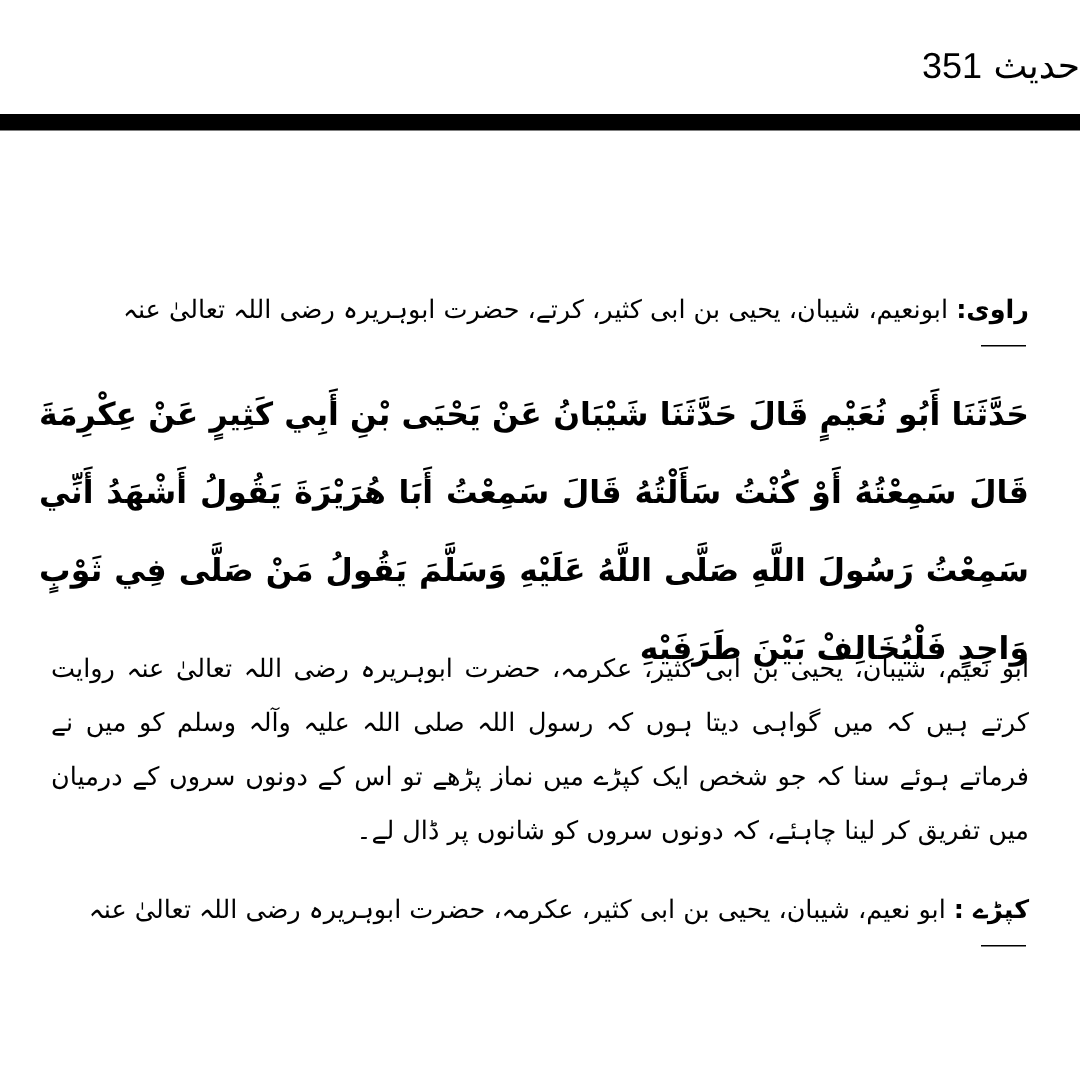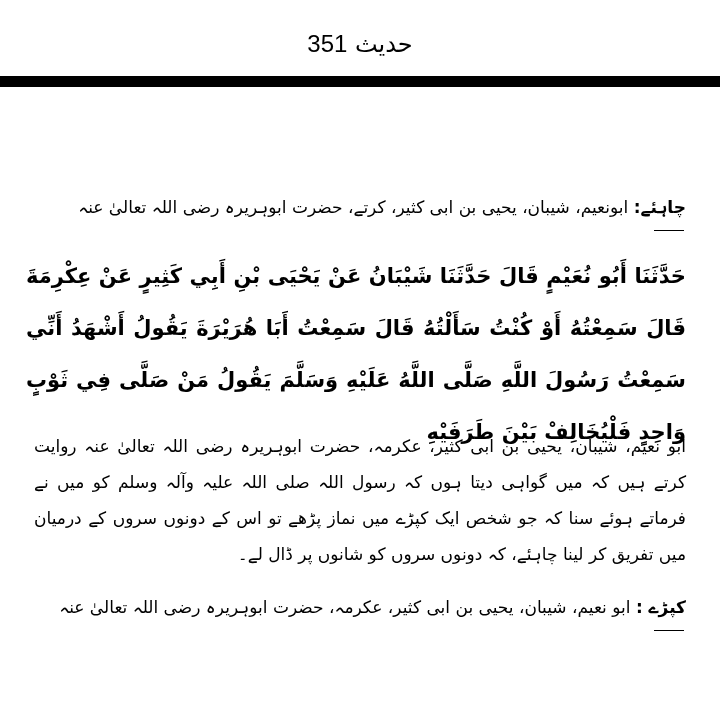--- a/index.html
+++ b/index.html
@@ -13,21 +13,21 @@
       position: relative;
       overflow: hidden;
       color: #000;
       font-family: "DejaVu Sans", sans-serif;
     }
     .header-title {
       position: absolute;
       top: 28px;
       left: 0;
       width: 720px;
-      text-align: center;
+      text-align: right;
       font-size: 24px;
       line-height: 32px;
       direction: rtl;
     }
     .header-title .num {
       font-family: "Liberation Sans", sans-serif;
       direction: ltr;
       unicode-bidi: embed;
     }
     .header-bar {
@@ -88,21 +88,21 @@
 <body>
 
 <div class="header-title">
   <span>حدیث</span>
   <span class="num">351</span>
 </div>
 
 <div class="header-bar"></div>
 
 <div class="rtl narrator narrator-top">
-  <span class="label">چاہئے:</span>
+  <span class="label">راوی:</span>
   <span>ابونعیم، شیبان، یحیی بن ابی کثیر، کرتے، حضرت ابوہریرہ رضی اللہ تعالیٰ عنہ</span>
 </div>
 
 <div class="rtl arabic">حَدَّثَنَا أَبُو نُعَيْمٍ قَالَ حَدَّثَنَا شَيْبَانُ عَنْ يَحْيَى بْنِ أَبِي كَثِيرٍ عَنْ عِكْرِمَةَ قَالَ سَمِعْتُهُ أَوْ كُنْتُ سَأَلْتُهُ قَالَ سَمِعْتُ أَبَا هُرَيْرَةَ يَقُولُ أَشْهَدُ أَنِّي سَمِعْتُ رَسُولَ اللَّهِ صَلَّى اللَّهُ عَلَيْهِ وَسَلَّمَ يَقُولُ مَنْ صَلَّى فِي ثَوْبٍ وَاحِدٍ فَلْيُخَالِفْ بَيْنَ طَرَفَيْهِ</div>
 
 <div class="rtl urdu">ابو نعیم، شیبان، یحیی بن ابی کثیر، عکرمہ، حضرت ابوہریرہ رضی اللہ تعالیٰ عنہ روایت کرتے ہیں کہ میں گواہی دیتا ہوں کہ رسول اللہ صلی اللہ علیہ وآلہ وسلم کو میں نے فرماتے ہوئے سنا کہ جو شخص ایک کپڑے میں نماز پڑھے تو اس کے دونوں سروں کے درمیان میں تفریق کر لینا چاہئے، کہ دونوں سروں کو شانوں پر ڈال لے۔</div>
 
 <div class="rtl narrator narrator-bottom">
   <span class="label">کپڑے :</span>
   <span>ابو نعیم، شیبان، یحیی بن ابی کثیر، عکرمہ، حضرت ابوہریرہ رضی اللہ تعالیٰ عنہ</span>

